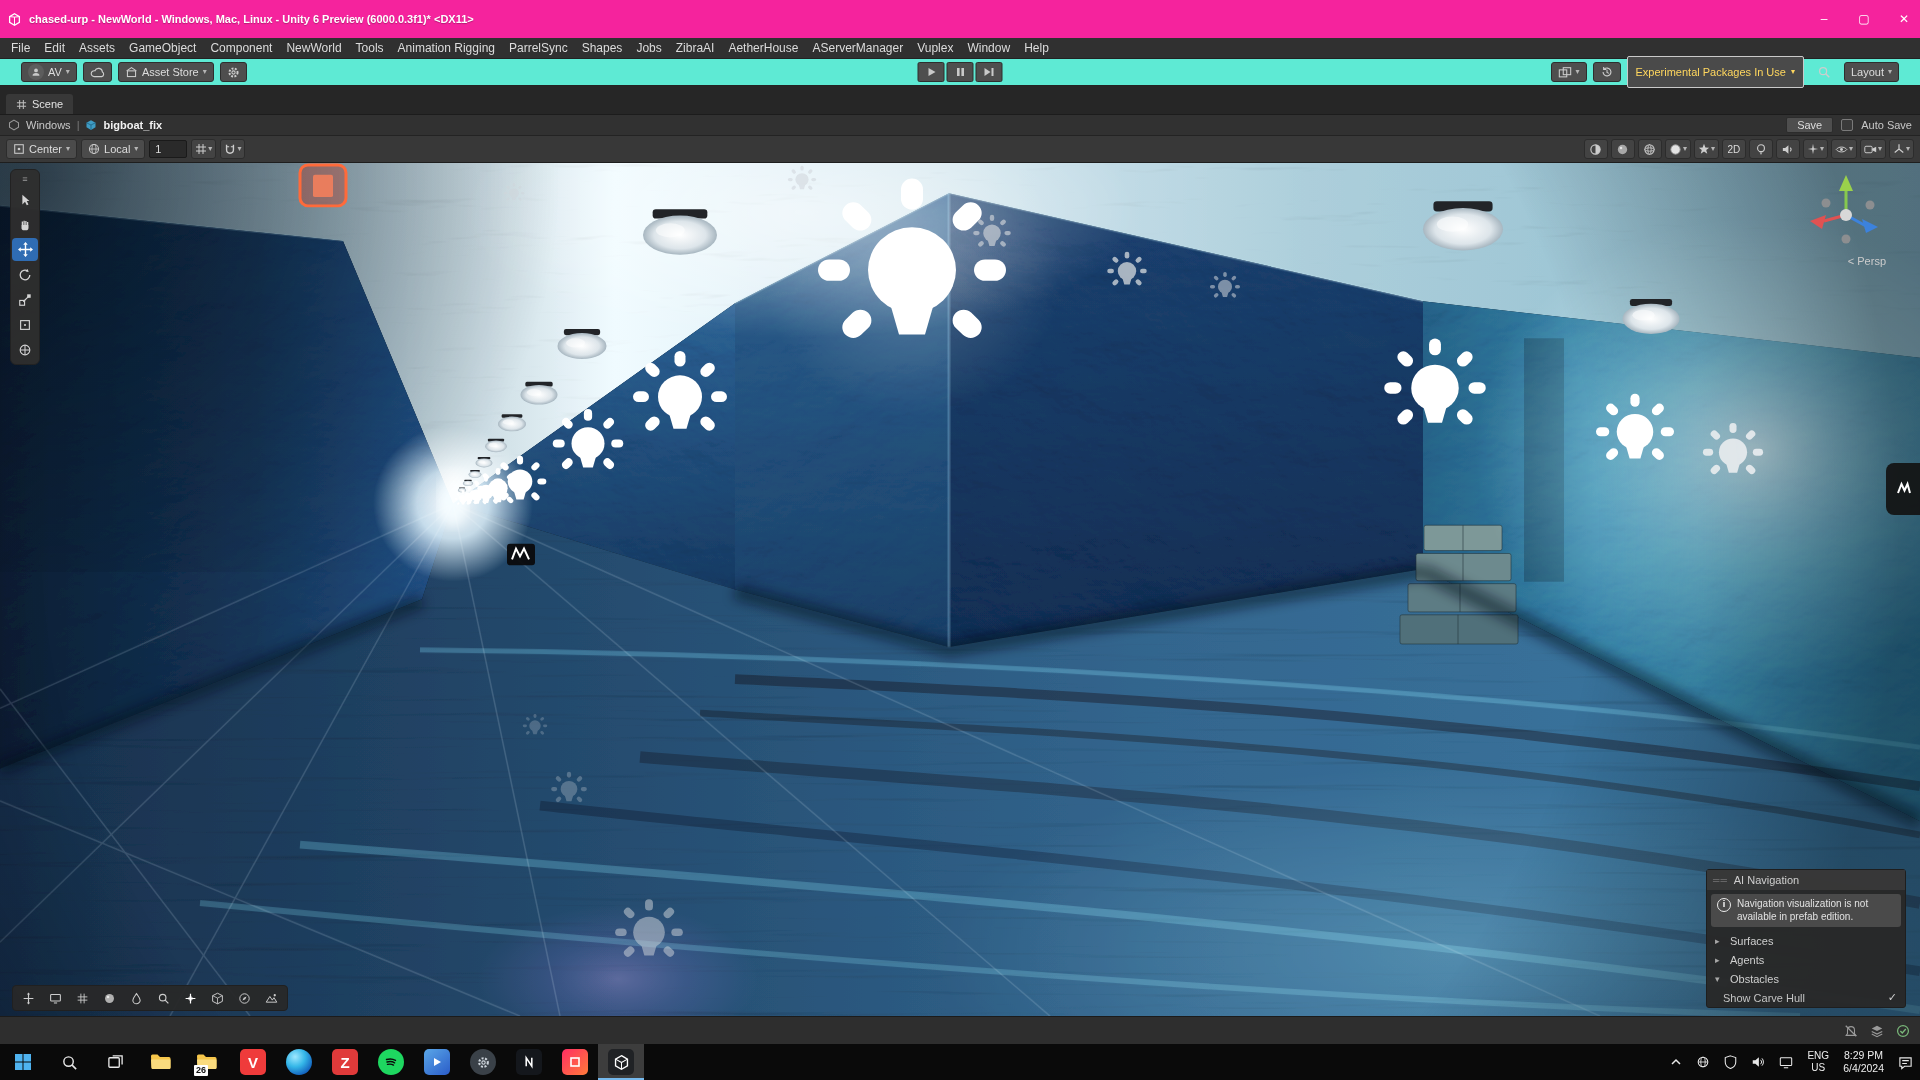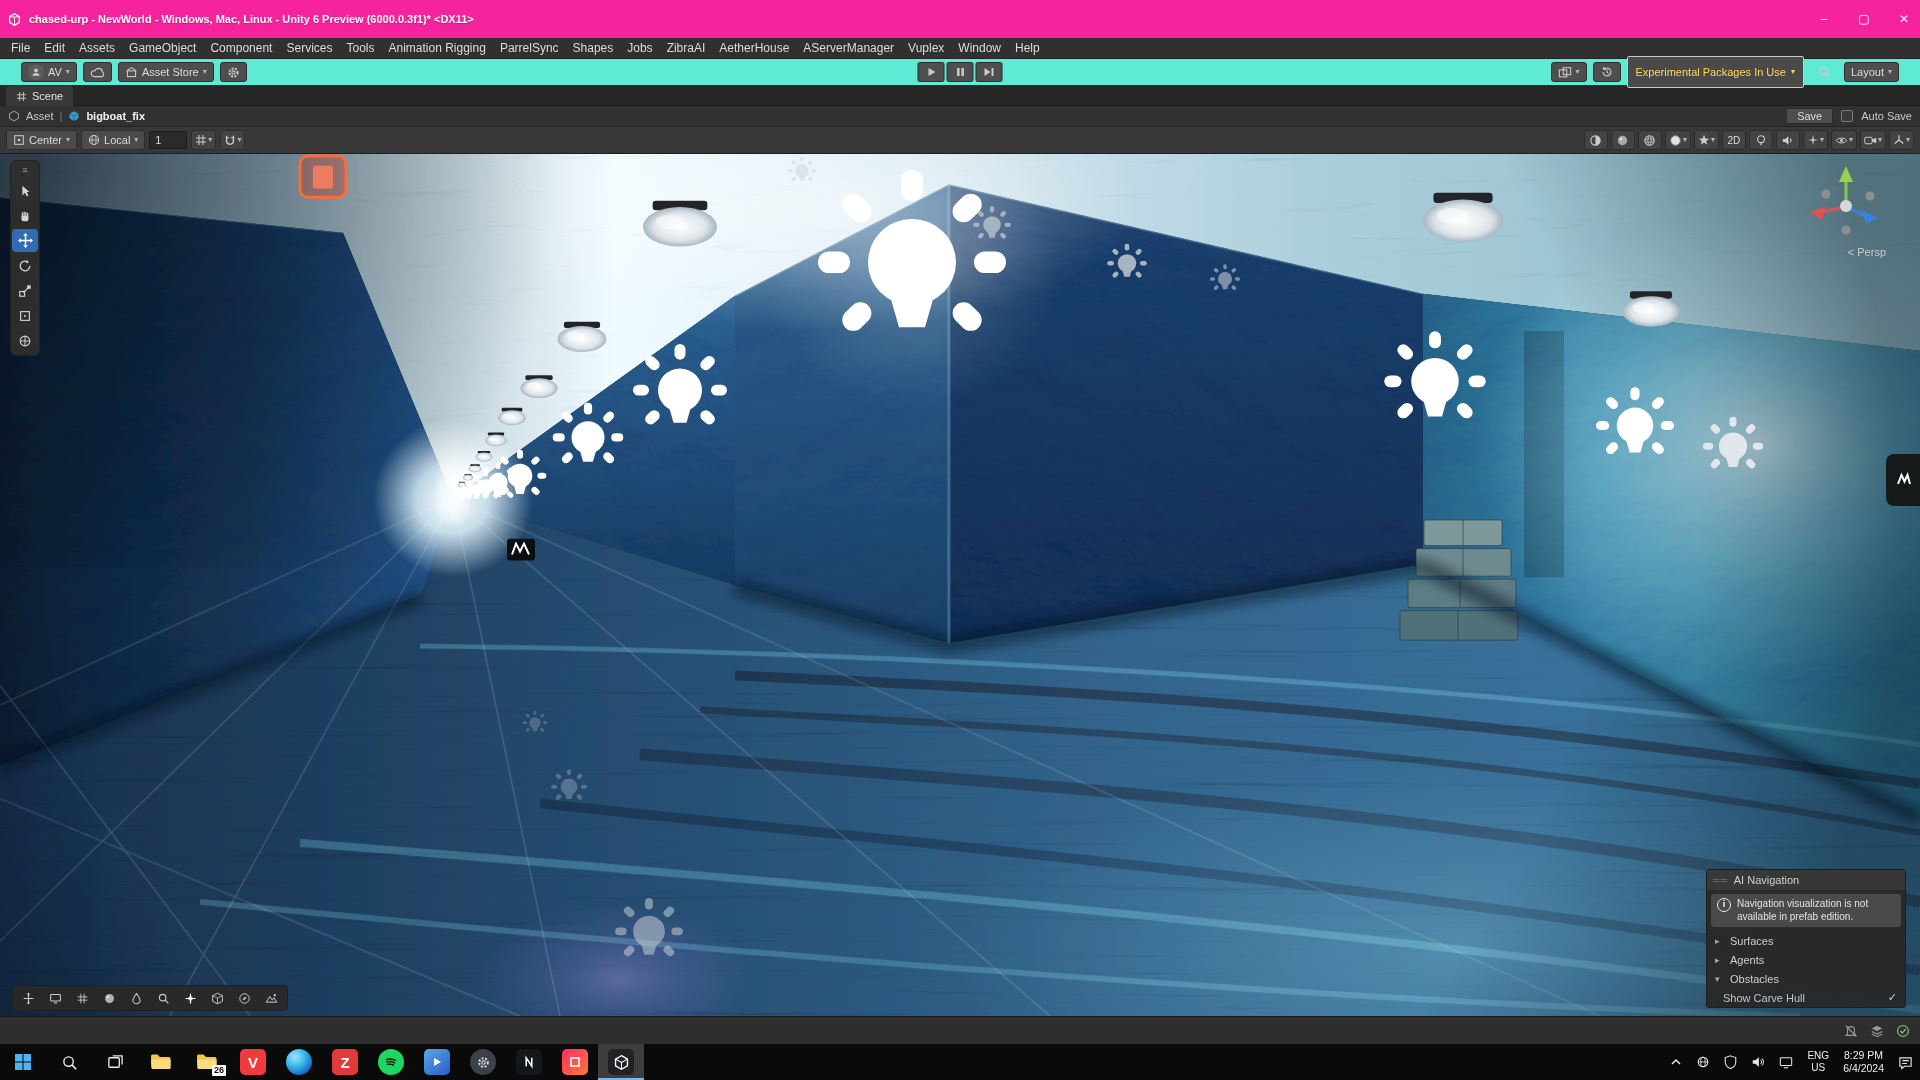--- a/index.html
+++ b/index.html
@@ -22,21 +22,21 @@
   .toolbar { height:27px; background:#5eead4; border-bottom:1px solid #232323; display:flex; align-items:center; padding:0 21px; position:relative; flex:0 0 auto; }
   .tb-group { display:flex; align-items:center; gap:6px; }
   .tb-btn { height:20px; display:flex; align-items:center; gap:4px; background:#4e4e4e; border:1px solid #2e2e2e; border-radius:3px; padding:0 6px; color:#ddd; font-size:11px; white-space:nowrap; }
   .caret { font-size:8px; color:#b5b5b5; line-height:1; }
   .play-group { position:absolute; left:50%; transform:translateX(-50%); display:flex; gap:2px; }
   .play-btn { width:27px; height:20px; background:#4e4e4e; border:1px solid #2e2e2e; display:flex; align-items:center; justify-content:center; border-radius:2px; }
   .warn-btn { height:32px; border:1px solid #c9c9c9; background:#4a4a4a; color:#ffd75e; font-size:11px; display:flex; align-items:center; gap:5px; padding:0 8px; border-radius:2px; white-space:nowrap; }
   .avatar-circle { width:16px; height:16px; border-radius:50%; background:#5d5d5d; display:flex; align-items:center; justify-content:center; }
 
   
-  .tabrow { height:20px; background:#262626; display:flex; align-items:flex-start; padding-left:6px; border-bottom:1px solid #1c1c1c; flex:0 0 auto; }
+  .tabrow { height:29px; background:#262626; display:flex; align-items:flex-end; padding-left:6px; border-bottom:1px solid #1c1c1c; flex:0 0 auto; }
   .scene-tab { height:20px; display:flex; align-items:center; gap:5px; background:#383838; padding:0 10px; border-radius:3px 3px 0 0; color:#e2e2e2; font-size:11px; }
 
   
   .crumbrow { height:21px; background:#313131; border-bottom:1px solid #232323; display:flex; align-items:center; padding:0 8px; gap:6px; font-size:11px; color:#c8c8c8; flex:0 0 auto; }
   .crumb-name { color:#f2f2f2; font-weight:bold; }
   .crumb-sep { color:#7a7a7a; }
   .crumb-right { margin-left:auto; display:flex; align-items:center; gap:8px; }
   .save-btn { background:#4e4e4e; border:1px solid #2c2c2c; color:#ddd; border-radius:2px; height:16px; display:flex; align-items:center; padding:0 10px; font-size:11px; }
   .checkbox { width:12px; height:12px; background:#3a3a3a; border:1px solid #7a7a7a; border-radius:2px; }
 
@@ -77,21 +77,21 @@
   
   .statusbar { height:28px; background:#2e2e2e; border-top:1px solid #1b1b1b; display:flex; align-items:center; padding:0 10px; flex:0 0 auto; }
   .sb-right { margin-left:auto; display:flex; gap:12px; align-items:center; }
 
   
   .taskbar { height:36px; background:#0a0a0a; display:flex; align-items:stretch; flex:0 0 auto; }
   .task-left { display:flex; }
   .task-cell { width:46px; display:flex; align-items:center; justify-content:center; position:relative; }
   .task-cell.active { background:#3d3d3d; box-shadow:inset 0 -2px 0 #76b9ed; }
   .appic { width:26px; height:26px; border-radius:5px; display:flex; align-items:center; justify-content:center; font-weight:bold; font-size:15px; color:#fff; }
-  .badge { position:absolute; right:4px; bottom:4px; background:#fff; color:#111; font-size:9px; font-weight:bold; padding:0 2px; border-radius:1px; line-height:11px; }
+  .badge { position:absolute; right:22px; bottom:4px; background:#fff; color:#111; font-size:9px; font-weight:bold; padding:0 2px; border-radius:1px; line-height:11px; }
   .tray { margin-left:auto; display:flex; align-items:center; }
   .tray-cell { padding:0 7px; height:100%; display:flex; align-items:center; justify-content:center; color:#e8e8e8; }
   .lang { flex-direction:column; font-size:10px; line-height:1.2; color:#eee; text-align:center; }
   .clock { flex-direction:column; font-size:10.5px; line-height:1.2; color:#eee; text-align:right; }
   svg { display:block; }
 </style>
 </head>
 <body>
 
 <div class="app">
@@ -107,21 +107,21 @@
     <span class="winbtn">▢</span>
     <span class="winbtn">✕</span>
   </div>
 
   <div class="menubar">
       <span class="menu-item">File</span>
       <span class="menu-item">Edit</span>
       <span class="menu-item">Assets</span>
       <span class="menu-item">GameObject</span>
       <span class="menu-item">Component</span>
-      <span class="menu-item">Services</span>
+      <span class="menu-item">NewWorld</span>
       <span class="menu-item">Tools</span>
       <span class="menu-item">Animation Rigging</span>
       <span class="menu-item">ParrelSync</span>
       <span class="menu-item">Shapes</span>
       <span class="menu-item">Jobs</span>
       <span class="menu-item">ZibraAI</span>
       <span class="menu-item">AetherHouse</span>
       <span class="menu-item">AServerManager</span>
       <span class="menu-item">Vuplex</span>
       <span class="menu-item">Window</span>
@@ -218,21 +218,21 @@
         <path d="M1 4 H11 M1 8 H11 M4 1 V11 M8 1 V11" stroke="#bfbfbf" stroke-width="1.1"></path>
       </svg>
       <span>Scene</span>
     </div>
   </div>
 
   <div class="crumbrow">
     <svg width="12" height="12" viewBox="0 0 16 16">
       <path d="M8 1.5 L14 5 V11 L8 14.5 L2 11 V5 Z" fill="none" stroke="#9a9a9a" stroke-width="1.4"></path>
     </svg>
-    <span>Asset</span>
+    <span>Windows</span>
     <span class="crumb-sep">|</span>
     <svg width="12" height="12" viewBox="0 0 16 16">
       <path d="M8 1.5 L14 5 V11 L8 14.5 L2 11 V5 Z" fill="#3f9cc4"></path>
       <path d="M8 8 L14 5 M8 8 L2 5 M8 8 V14.5" stroke="#1c6486" stroke-width="1.1" fill="none"></path>
     </svg>
     <span class="crumb-name">bigboat_fix</span>
     <div class="crumb-right">
       <div class="save-btn">
         <span>Save</span>
       </div>

